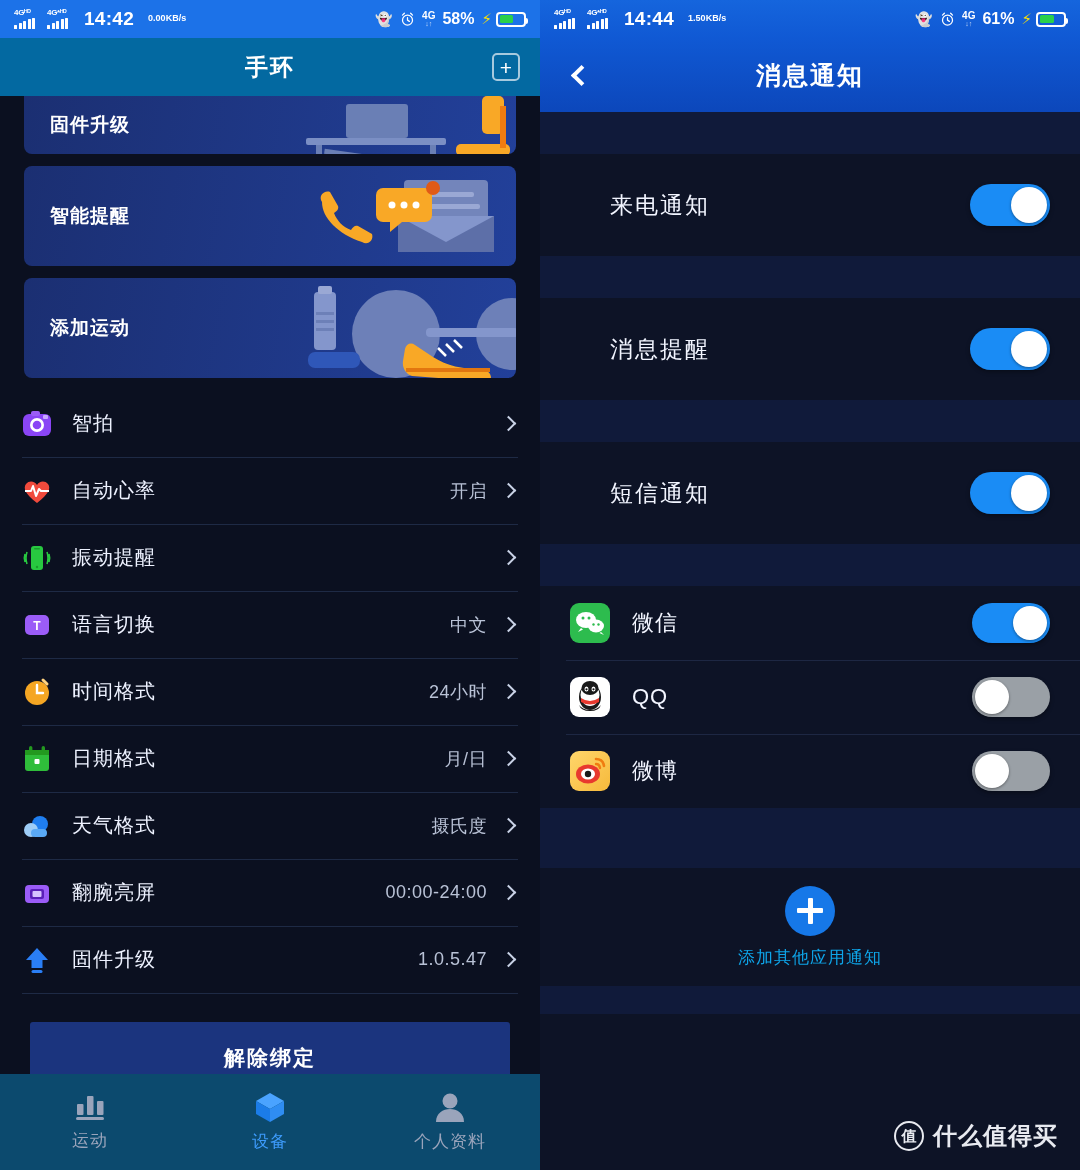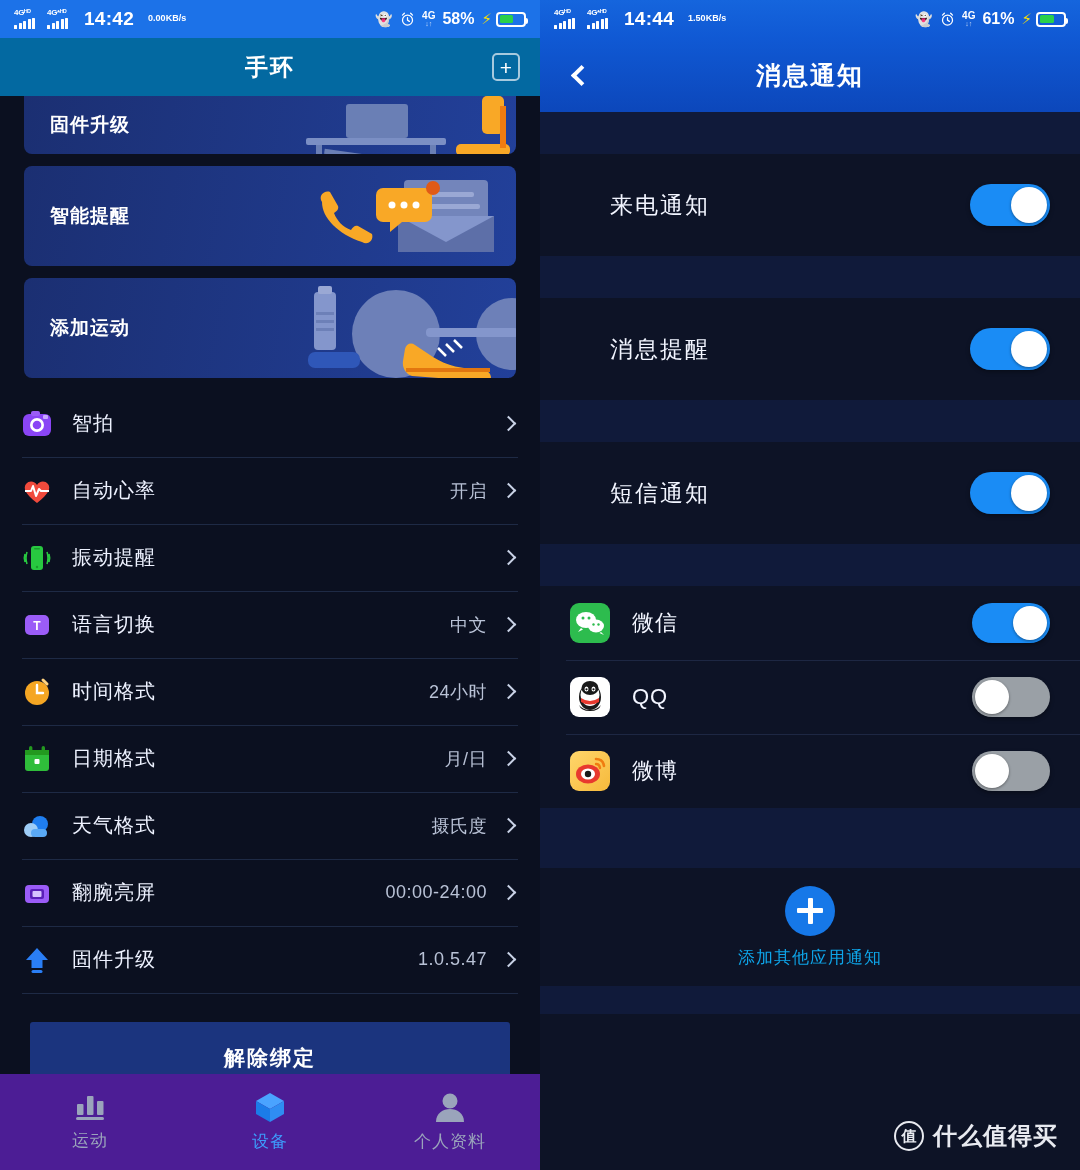--- a/index.html
+++ b/index.html
@@ -80,21 +80,21 @@
           transform: rotate(45deg); flex: 0 0 auto; }
   .divider-strong { height: 1px; background: #1e2a45; margin: 0 22px; }
 
   .unbind {
     margin: 28px 30px 0 30px; height: 72px; background: #1b347e; border-radius: 3px;
     display: flex; align-items: center; justify-content: center;
     color: #fff; font-size: 21px; font-weight: bold; letter-spacing: 2px;
   }
 
   .tabbar {
-    position: absolute; bottom: 0; left: 0; right: 0; height: 96px; background: #4c1d95;
+    position: absolute; bottom: 0; left: 0; right: 0; height: 96px; background: #0c4a6e;
     display: flex; align-items: center;
   }
   .tab { flex: 1; display: flex; flex-direction: column; align-items: center; gap: 7px; }
   .tab span { font-size: 17px; color: #9aa4bb; letter-spacing: 1px; }
   .tab.active span { color: #3d9bfb; }
 
   
   .rscreen { background: #0d1326; }
   .rscreen .statusbar { background: linear-gradient(180deg,#1565dd 0%,#1059d4 100%); }
   .r-header {

